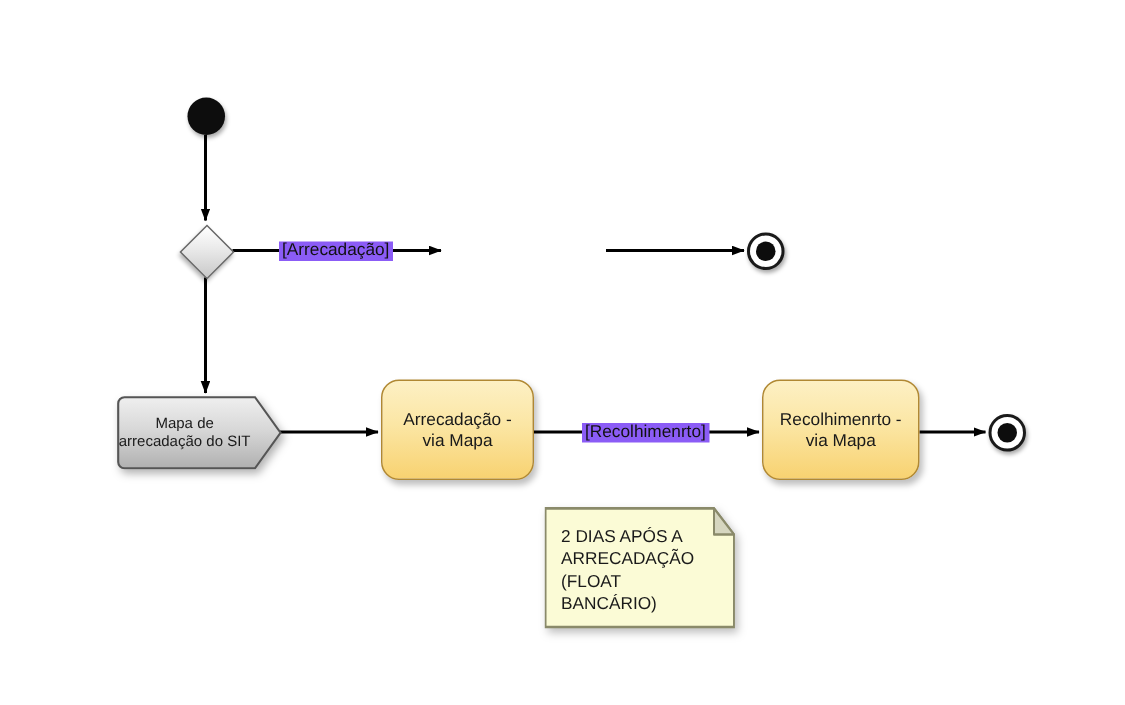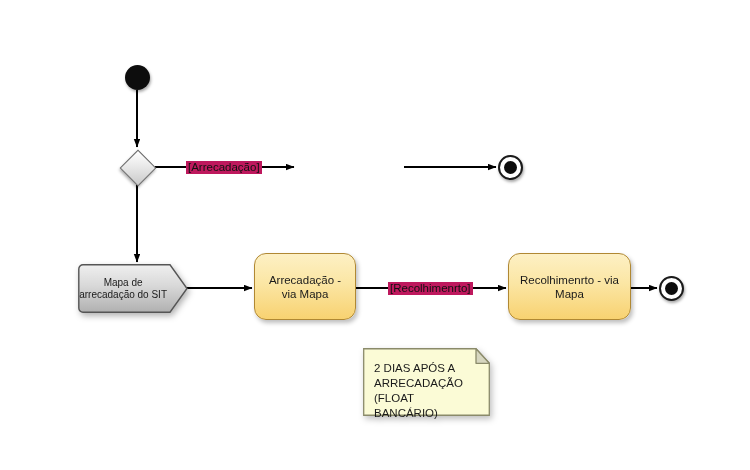--- a/index.html
+++ b/index.html
@@ -143,21 +143,21 @@
     color: #1a1a1a;
     text-align: left;
   }
 
   
   .edge-label {
     position: absolute;
     font-size: 11.5px;
     line-height: 13px;
     color: #111111;
-    background: #be185d;
+    background: #8b5cf6;
     padding: 0 2px;
     white-space: nowrap;
   }
 </style>
 </head>
 <body>
 
 <div id="canvas">
 
   <svg id="edges" viewBox="0 0 750 470" width="750" height="470">
@@ -211,27 +211,27 @@
       <span>Mapa de arrecadação do SIT</span>
     </div>
   </div>
 
   <div class="node activity" style="left:254px; top:253px; width:102px; height:67px;">
     <span>Arrecadação - via Mapa</span>
   </div>
 
   <div class="edge-label" style="left:388px; top:282px;">[Recolhimenrto]</div>
 
-  <div class="node activity" style="left:508px; top:253px; width:123px; height:67px;">
+  <div class="node activity" style="left:508px; top:253px; width:105px; height:67px;">
     <span>Recolhimenrto - via Mapa</span>
   </div>
 
   <div class="node end-node" style="left:659px; top:276px;"></div>
 
-  <div class="node note" style="left:363px; top:338px; width:127px; height:68px;margin-top:10px;">
+  <div class="node note" style="left:363px; top:338px; width:127px; height:81px;">
     <svg class="shape" viewBox="0 0 127 62" preserveAspectRatio="none">
       <path d="M0.7,0.7 L113,0.7 L126.3,14 L126.3,61.3 L0.7,61.3 Z" fill="#fbfbd6" stroke="#8a8a6a" stroke-width="1.3"></path>
       <path d="M113,0.7 L113,14 L126.3,14 Z" fill="#d6d6c0" stroke="#8a8a6a" stroke-width="1.3" stroke-linejoin="round"></path>
     </svg>
     <div class="label">
       <span>2 DIAS APÓS A ARRECADAÇÃO (FLOAT BANCÁRIO)</span>
     </div>
   </div>
 
 </div>

